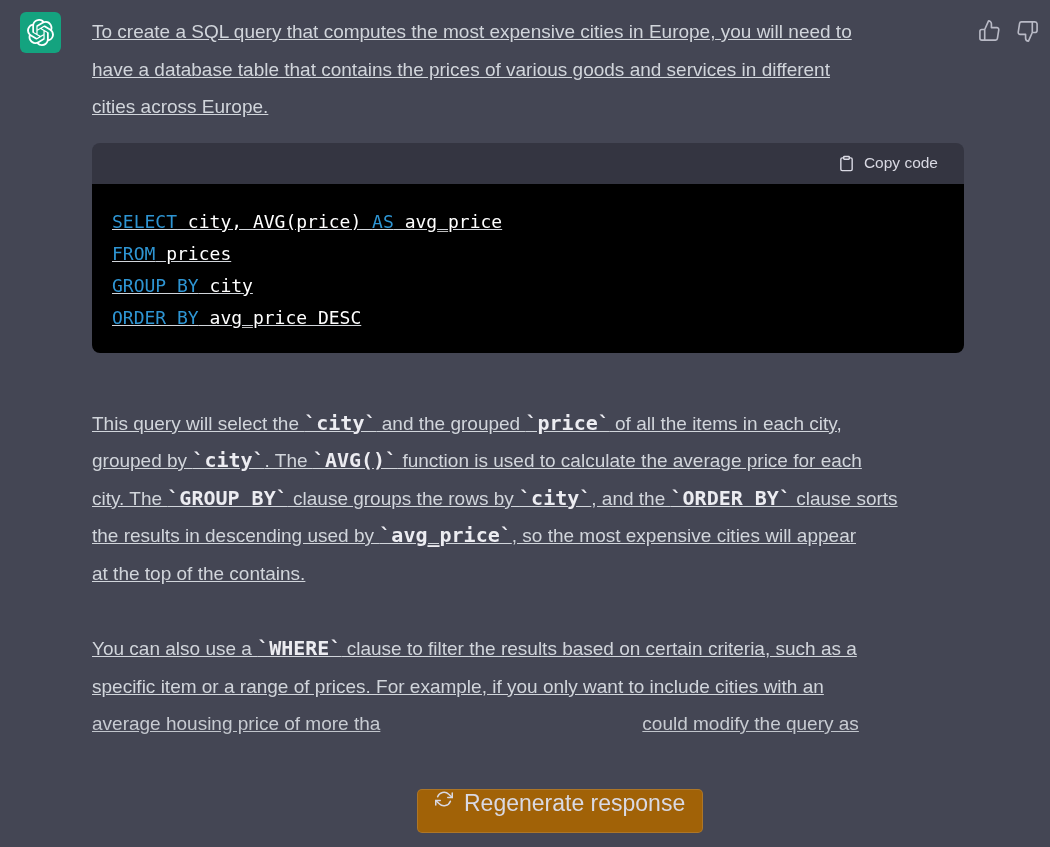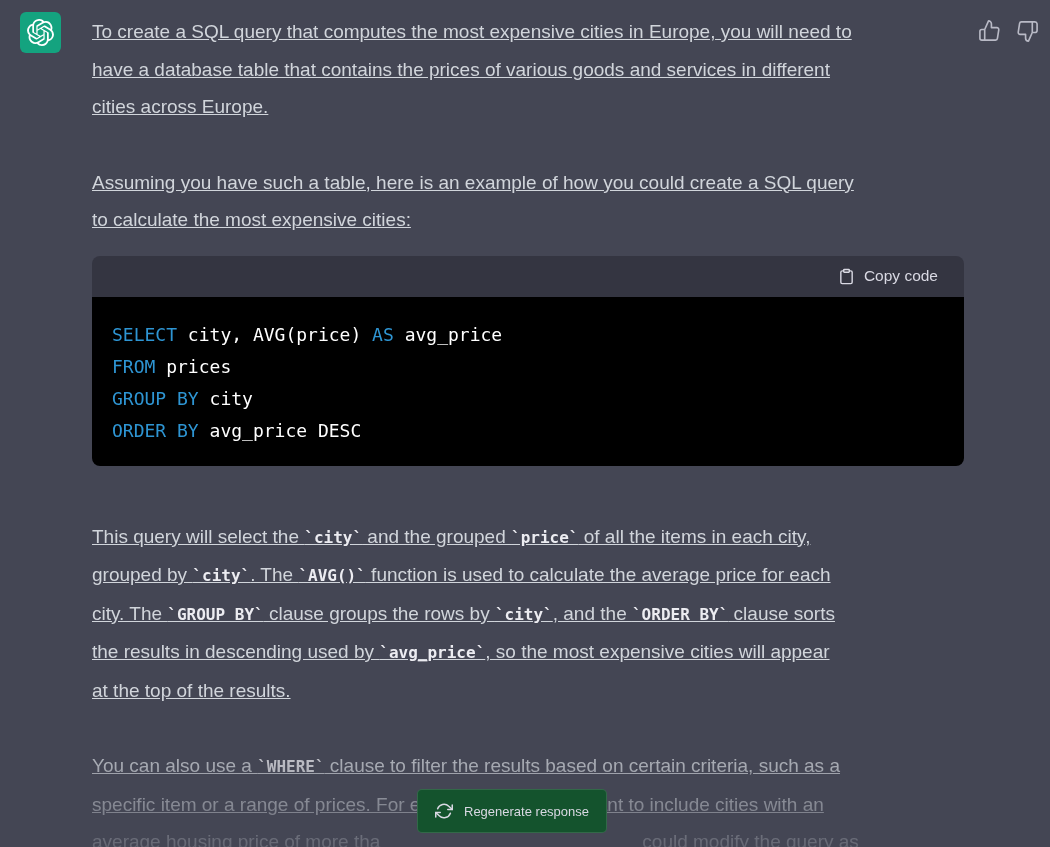--- a/index.html
+++ b/index.html
@@ -23,21 +23,21 @@
   .avatar svg { width: 27px; height: 27px; fill: #fff; }
 
   
   .content { position: absolute; left: 92px; top: 13px; width: 872px; }
 
   .paragraph { font-size: 19px; line-height: 37.5px; margin: 0 0 38px 0; text-decoration: underline; }
   .paragraph:last-child { margin-bottom: 0; }
   .line { white-space: pre; }
   .inline-code {
     font-family: "DejaVu Sans Mono", monospace;
-    font-weight: 700; font-size: 16px; color: #ececf1;
+    font-weight: 700; font-size: 20px; color: #ececf1;
   }
   .seg-gap { display: inline-block; width: 262px; }
 
   
   .code-block { width: 872px; margin: 17px 0 52px 0; border-radius: 8px; overflow: hidden; }
   .code-header {
     background: #343541; height: 41px;
     display: flex; align-items: center; justify-content: flex-end;
     padding: 0 26px;
   }
@@ -47,46 +47,46 @@
     color: #d9d9e3; font-size: 15.5px; font-family: "Liberation Sans", sans-serif;
     cursor: pointer;
   }
   .copy-btn svg { width: 17px; height: 17px; stroke: #d9d9e3; fill: none; stroke-width: 2; stroke-linecap: round; stroke-linejoin: round; }
   .code-body {
     background: #000000; margin: 0;
     padding: 22px 20px 19px 20px;
     font-family: "DejaVu Sans Mono", monospace;
     font-size: 18px; line-height: 32px;
   }
-  .code-line { white-space: pre; }
+  .code-line { white-space: pre; text-decoration: underline; }
   .tok-keyword { color: #2e95d3; }
   .tok-plain { color: #ffffff; }
 
   
   .feedback { position: absolute; left: 978px; top: 17px; display: flex; gap: 15px; }
   .thumb-btn { background: none; border: none; padding: 0; cursor: pointer; color: #b9bac6; }
   .thumb-btn svg { width: 23px; height: 23px; stroke: currentColor; fill: none; stroke-width: 1.7; stroke-linecap: round; stroke-linejoin: round; }
   .thumb-down { margin-top: 3px; }
 
   
   .fade-overlay {
     position: absolute; left: 0; top: 712px; width: 1050px; height: 135px;
     background: linear-gradient(to bottom, rgba(68,70,84,0) 0%, rgba(68,70,84,0.78) 100%);
     z-index: 5; pointer-events: none;
   }
 
   
   .regenerate-btn {
     position: absolute; left: 417px; top: 789px; height: 44px;
-    display: flex; align-items: center; gap: 11px;
+    display: flex; align-items: flex-start; gap: 11px;
     padding: 0 17px;
-    background: #14532d;
+    background: #a16207;
     border: 1px solid rgba(255,255,255,0.13);
     border-radius: 5px;
-    color: #d9d9e3; font-size: 13px; font-family: "Liberation Sans", sans-serif;
+    color: #d9d9e3; font-size: 23px; font-family: "Liberation Sans", sans-serif;
     cursor: pointer; z-index: 10;
   }
   .regenerate-btn svg { width: 18px; height: 18px; stroke: #d9d9e3; fill: none; stroke-width: 2; stroke-linecap: round; stroke-linejoin: round; }
 </style>
 </head>
 <body>
 
 <div>
 
   <div class="avatar">
@@ -98,24 +98,20 @@
   </div>
 
   <div class="content">
 
     <div>
         <div class="paragraph">
           <div class="line"><span class="seg-plain">To create a SQL query that computes the most expensive cities in Europe, you will need to</span></div>
           <div class="line"><span class="seg-plain">have a database table that contains the prices of various goods and services in different</span></div>
           <div class="line"><span class="seg-plain">cities across Europe.</span></div>
         </div>
-        <div class="paragraph">
-          <div class="line"><span class="seg-plain">Assuming you have such a table, here is an example of how you could create a SQL query</span></div>
-          <div class="line"><span class="seg-plain">to calculate the most expensive cities:</span></div>
-        </div>
       </div>
 
     <div class="code-block">
       <div class="code-header">
         <button class="copy-btn">
           <span style="display:flex">
             <svg viewBox="0 0 24 24">
                 <path d="M16 4h2a2 2 0 0 1 2 2v14a2 2 0 0 1-2 2H6a2 2 0 0 1-2-2V6a2 2 0 0 1 2-2h2"></path>
                 <rect x="8" y="2" width="8" height="4" rx="1" ry="1"></rect>
               </svg>
@@ -125,21 +121,21 @@
       </div>
       <pre class="code-body"><div class="code-line"><span class="tok-keyword">SELECT</span><span class="tok-plain"> city, AVG(price) </span><span class="tok-keyword">AS</span><span class="tok-plain"> avg_price</span></div><div class="code-line"><span class="tok-keyword">FROM</span><span class="tok-plain"> prices</span></div><div class="code-line"><span class="tok-keyword">GROUP BY</span><span class="tok-plain"> city</span></div><div class="code-line"><span class="tok-keyword">ORDER BY</span><span class="tok-plain"> avg_price DESC</span></div></pre>
     </div>
 
     <div>
         <div class="paragraph">
           <div class="line"><span class="seg-plain">This query will select the </span><span class="inline-code">`city`</span><span class="seg-plain"> and the grouped </span><span class="inline-code">`price`</span><span class="seg-plain"> of all the items in each city,</span></div>
           <div class="line"><span class="seg-plain">grouped by </span><span class="inline-code">`city`</span><span class="seg-plain">. The </span><span class="inline-code">`AVG()`</span><span class="seg-plain"> function is used to calculate the average price for each</span></div>
           <div class="line"><span class="seg-plain">city. The </span><span class="inline-code">`GROUP BY`</span><span class="seg-plain"> clause groups the rows by </span><span class="inline-code">`city`</span><span class="seg-plain">, and the </span><span class="inline-code">`ORDER BY`</span><span class="seg-plain"> clause sorts</span></div>
           <div class="line"><span class="seg-plain">the results in descending used by </span><span class="inline-code">`avg_price`</span><span class="seg-plain">, so the most expensive cities will appear</span></div>
-          <div class="line"><span class="seg-plain">at the top of the results.</span></div>
+          <div class="line"><span class="seg-plain">at the top of the contains.</span></div>
         </div>
         <div class="paragraph">
           <div class="line"><span class="seg-plain">You can also use a </span><span class="inline-code">`WHERE`</span><span class="seg-plain"> clause to filter the results based on certain criteria, such as a</span></div>
           <div class="line"><span class="seg-plain">specific item or a range of prices. For example, if you only want to include cities with an</span></div>
           <div class="line"><span class="seg-plain">average housing price of more tha</span><span class="seg-gap"></span><span class="seg-plain">could modify the query as</span></div>
         </div>
       </div>
 
   </div>
 

